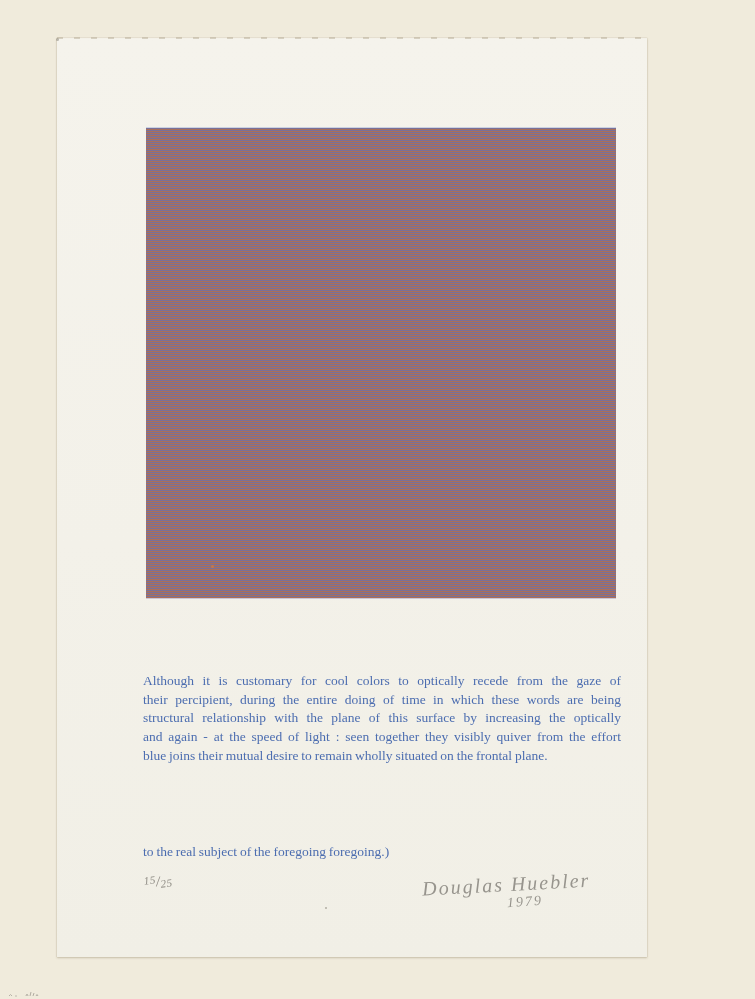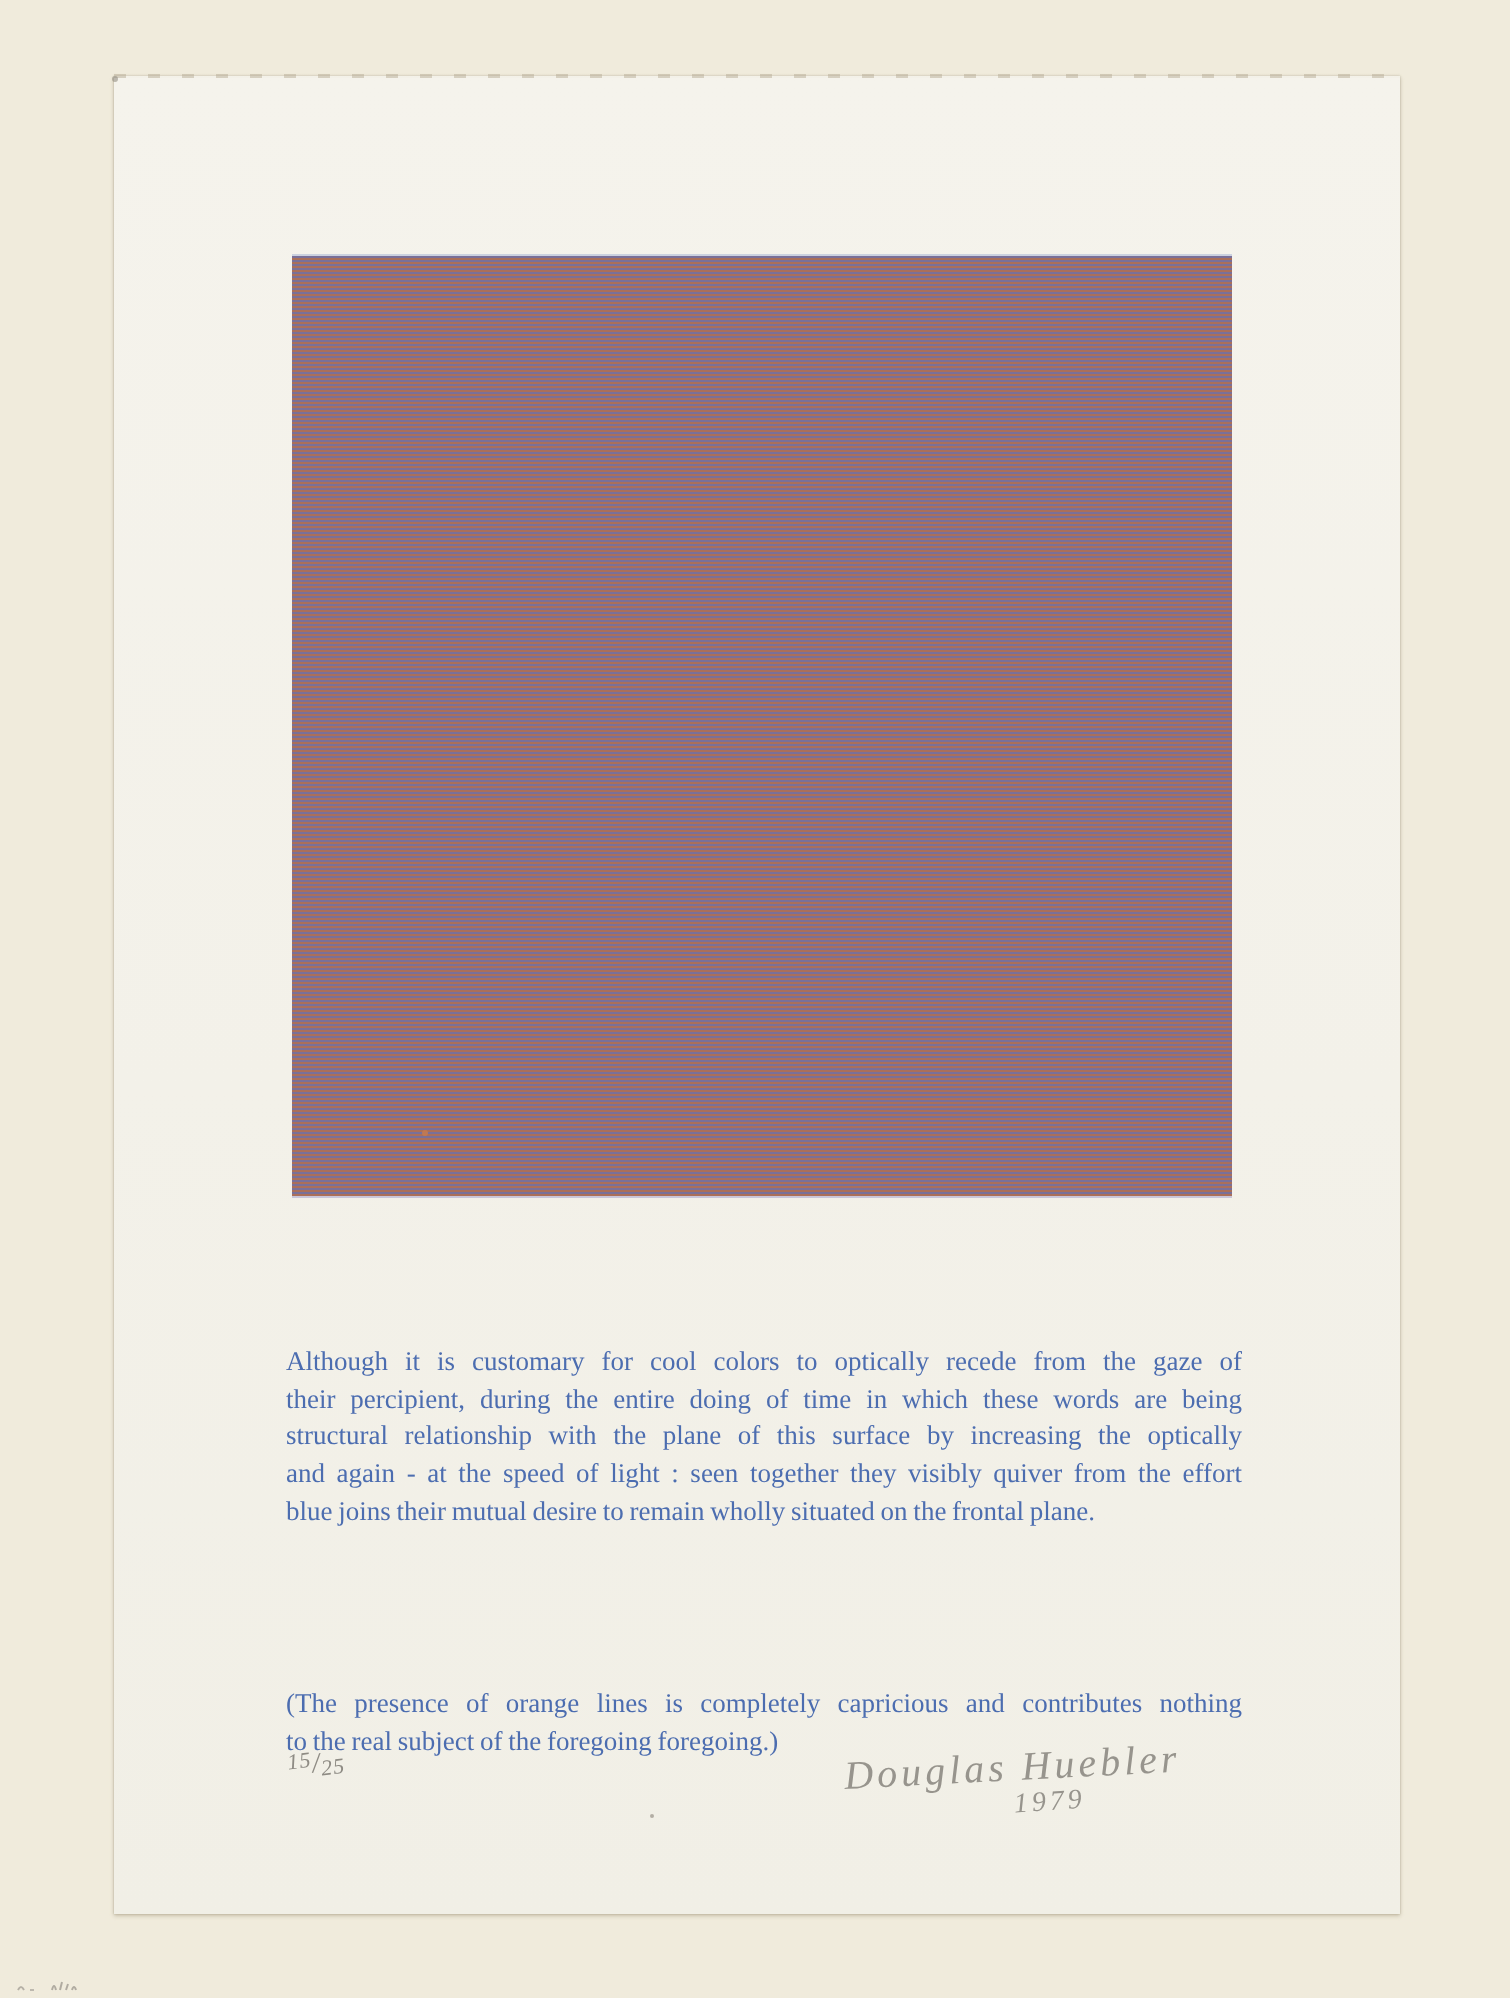--- a/index.html
+++ b/index.html
@@ -8,21 +8,21 @@
     position: relative;
     overflow: hidden;
     background: #f0ebdc; 
     font-family: "Liberation Serif", "DejaVu Serif", serif;
   }
 
   
   .sheet {
     position: absolute;
     left: 57px; top: 38px;
-    width: 643px; height: 919px;
+    width: 590px; height: 919px;
     background: linear-gradient(180deg, #f5f3ec 0%, #f3f1e9 55%, #f1efe6 100%);
     box-shadow: 0 1px 2px rgba(160,148,120,0.45), 0 0 1px rgba(150,140,115,0.55);
   }
   .sheet::before { 
     content: "";
     position: absolute; left: 0; right: 0; top: -1px; height: 2px;
     background: repeating-linear-gradient(90deg,
       rgba(188,178,156,0.55) 0 6px,
       rgba(235,230,215,0.15) 6px 17px);
   }
@@ -128,21 +128,20 @@
 
   <div class="text-block statement">
     <div class="line">Although it is customary for cool colors to optically recede from the gaze of</div>
     <div class="line">their percipient, during the entire doing of time in which these words are being</div>
     <div class="line">structural relationship with the plane of this surface by increasing the optically</div>
     <div class="line">and again - at the speed of light : seen together they visibly quiver from the effort</div>
     <div class="line last">blue joins their mutual desire to remain wholly situated on the frontal plane.</div>
   </div>
 
   <div class="text-block parenthetical">
-    <div class="line">(The presence of orange lines is completely capricious and contributes nothing</div>
     <div class="line last">to the real subject of the foregoing foregoing.)</div>
   </div>
 
   <div class="edition pencil">
     <span class="num">15</span><span class="sep">/</span><span class="den">25</span>
   </div>
 
   <div class="signature pencil">Douglas Huebler</div>
   <div class="sig-year pencil">1979</div>
 

